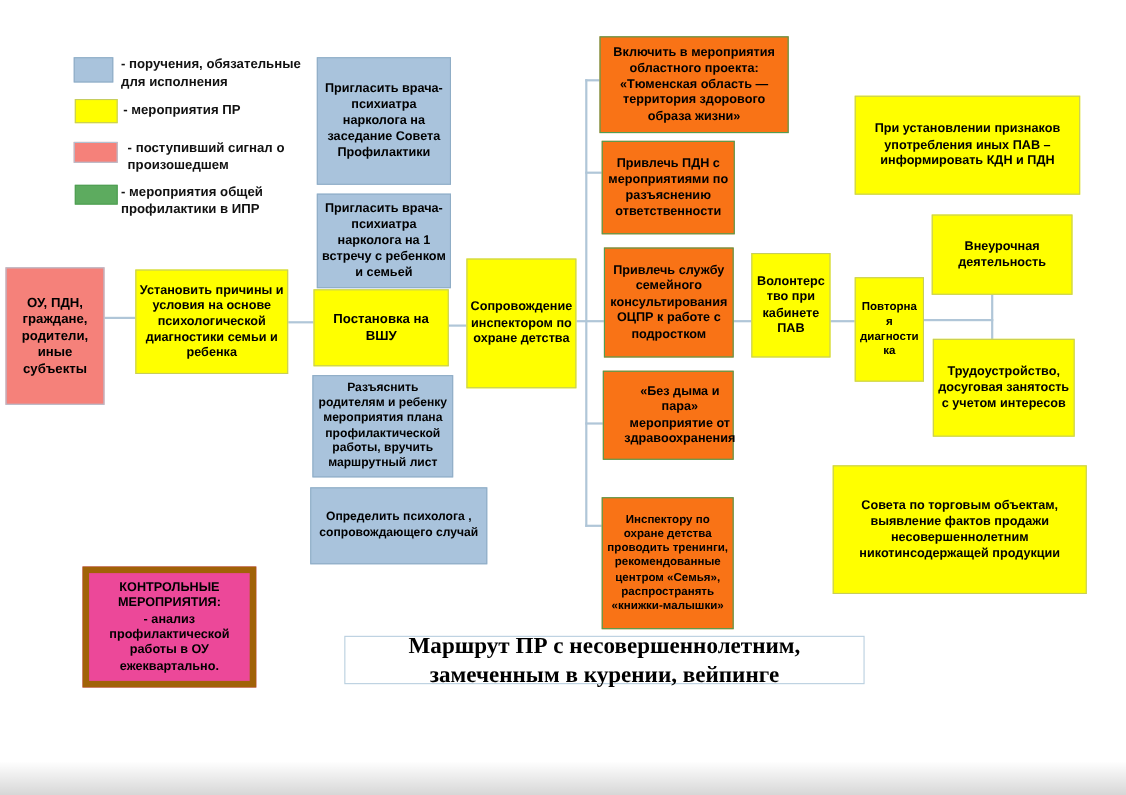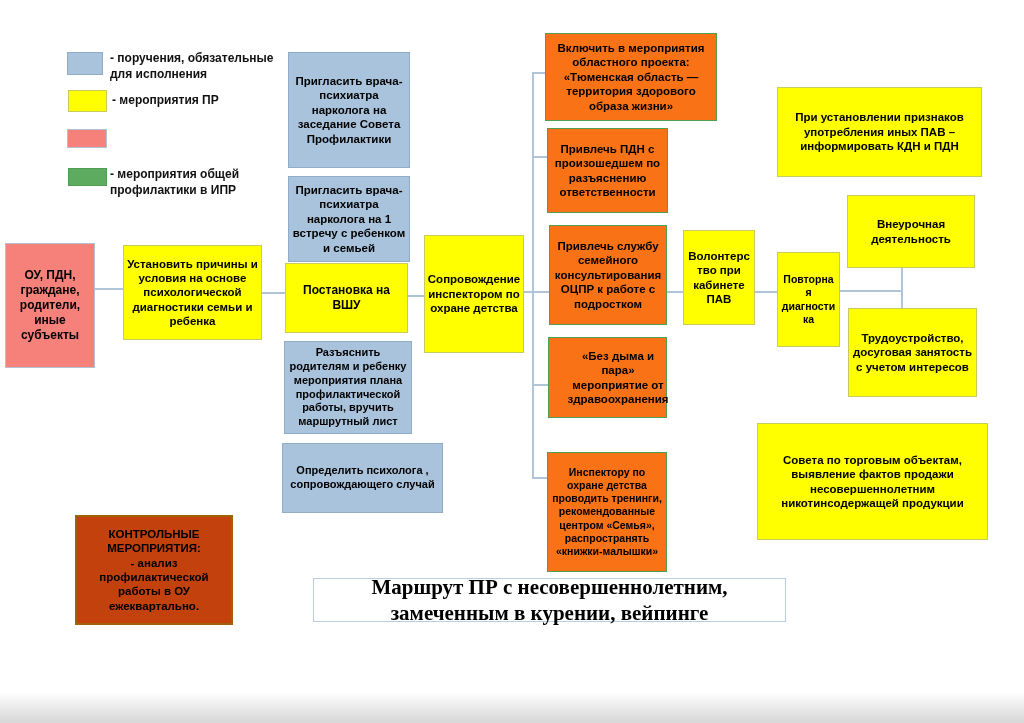--- a/index.html
+++ b/index.html
@@ -7,21 +7,21 @@
         font-family:"Liberation Sans",sans-serif;}
 
   
   .box{position:absolute;display:flex;align-items:center;justify-content:center;
        text-align:center;font-weight:bold;color:#000;padding:3px;box-sizing:border-box;
        line-height:1.25;}
   .blue  {background:#a9c3dc;border:1px solid #8fadc6;}
   .yellow{background:#ffff00;border:1px solid #c6cd5e;}
   .green {background:#f97316;border:1px solid #4f9e53;}
   .pink  {background:#f5817a;border:1px solid #b1c2d3;}
-  .orange{background:#c2410c;border:2px solid #a16207;}
+  .orange{background:#ec4899;border:6px solid #a16207;}
   .titlebox{background:#ffffff;border:1px solid #b9cfdf;}
   .break{overflow-wrap:anywhere;word-break:break-word;}
   .pre{white-space:pre-line;}
 
   
   .swatch{position:absolute;box-sizing:border-box;}
   #ls1{left:67px;top:52px;width:36px;height:23px;}
   #ls2{left:68px;top:90px;width:39px;height:22px;}
   #ls3{left:67px;top:129px;width:40px;height:19px;}
   #ls4{left:68px;top:168px;width:39px;height:18px;}
@@ -80,20 +80,21 @@
 <body>
 
 <div id="page">
 
   <div class="swatch blue" id="ls1" style="background-color: rgb(169, 195, 220);"></div>
   <div class="swatch yellow" id="ls2" style="background-color: rgb(255, 255, 0);"></div>
   <div class="swatch pink" id="ls3" style="background-color: rgb(245, 129, 122);"></div>
   <div class="swatch green" id="ls4" style="background-color: rgb(93, 171, 95);"></div>
   <div class="legend-label" id="ll1">- поручения, обязательные для исполнения</div>
   <div class="legend-label" id="ll2">- мероприятия ПР</div>
+  <div class="legend-label" id="ll3">- поступивший сигнал о произошедшем</div>
   <div class="legend-label" id="ll4">- мероприятия общей профилактики в ИПР</div>
 
   <div class="line h" id="c1"></div>
   <div class="line h" id="c2"></div>
   <div class="line h" id="c3"></div>
   <div class="line h" id="c4"></div>
   <div class="line v" id="trunk"></div>
   <div class="line h" id="s1"></div>
   <div class="line h" id="s2"></div>
   <div class="line h" id="s4"></div>
@@ -105,21 +106,21 @@
 
   <div class="box pink" id="b-source">ОУ, ПДН, граждане, родители, иные субъекты</div>
   <div class="box yellow" id="b-establish">Установить причины и условия на основе психологической диагностики семьи и ребенка</div>
   <div class="box blue" id="b-invite1">Пригласить врача-психиатра нарколога на заседание Совета Профилактики</div>
   <div class="box blue" id="b-invite2">Пригласить врача-психиатра нарколога на 1 встречу с ребенком и семьей</div>
   <div class="box yellow" id="b-vshu">Постановка на ВШУ</div>
   <div class="box blue" id="b-explain">Разъяснить родителям и ребенку мероприятия плана профилактической работы, вручить маршрутный лист</div>
   <div class="box blue" id="b-psychologist">Определить психолога , сопровождающего случай</div>
   <div class="box yellow" id="b-support">Сопровождение инспектором по охране детства</div>
   <div class="box green" id="b-green-project">Включить в мероприятия областного проекта: «Тюменская область — территория здорового образа жизни»</div>
-  <div class="box green" id="b-green-pdn">Привлечь ПДН с произошедшем по разъяснению ответственности</div>
+  <div class="box green" id="b-green-pdn">Привлечь ПДН с мероприятиями по разъяснению ответственности</div>
   <div class="box green break" id="b-green-family">Привлечь службу семейного консультирования ОЦПР к работе с подростком</div>
   <div class="box green" id="b-green-smoke">«Без дыма и пара» мероприятие от здравоохранения</div>
   <div class="box green" id="b-green-inspect">Инспектору по охране детства проводить тренинги, рекомендованные центром «Семья», распространять «книжки-малышки»</div>
   <div class="box yellow break" id="b-volunteer">Волонтерство при кабинете ПАВ</div>
   <div class="box yellow break" id="b-rediag">Повторная диагностика</div>
   <div class="box yellow" id="b-extracurr">Внеурочная деятельность</div>
   <div class="box yellow" id="b-employment">Трудоустройство, досуговая занятость с учетом интересов</div>
   <div class="box yellow" id="b-other-pav">При установлении признаков употребления иных ПАВ – информировать КДН и ПДН</div>
   <div class="box yellow" id="b-raids">Совета по торговым объектам, выявление фактов продажи несовершеннолетним никотинсодержащей продукции</div>
   <div class="box orange pre" id="b-control">КОНТРОЛЬНЫЕ МЕРОПРИЯТИЯ:

